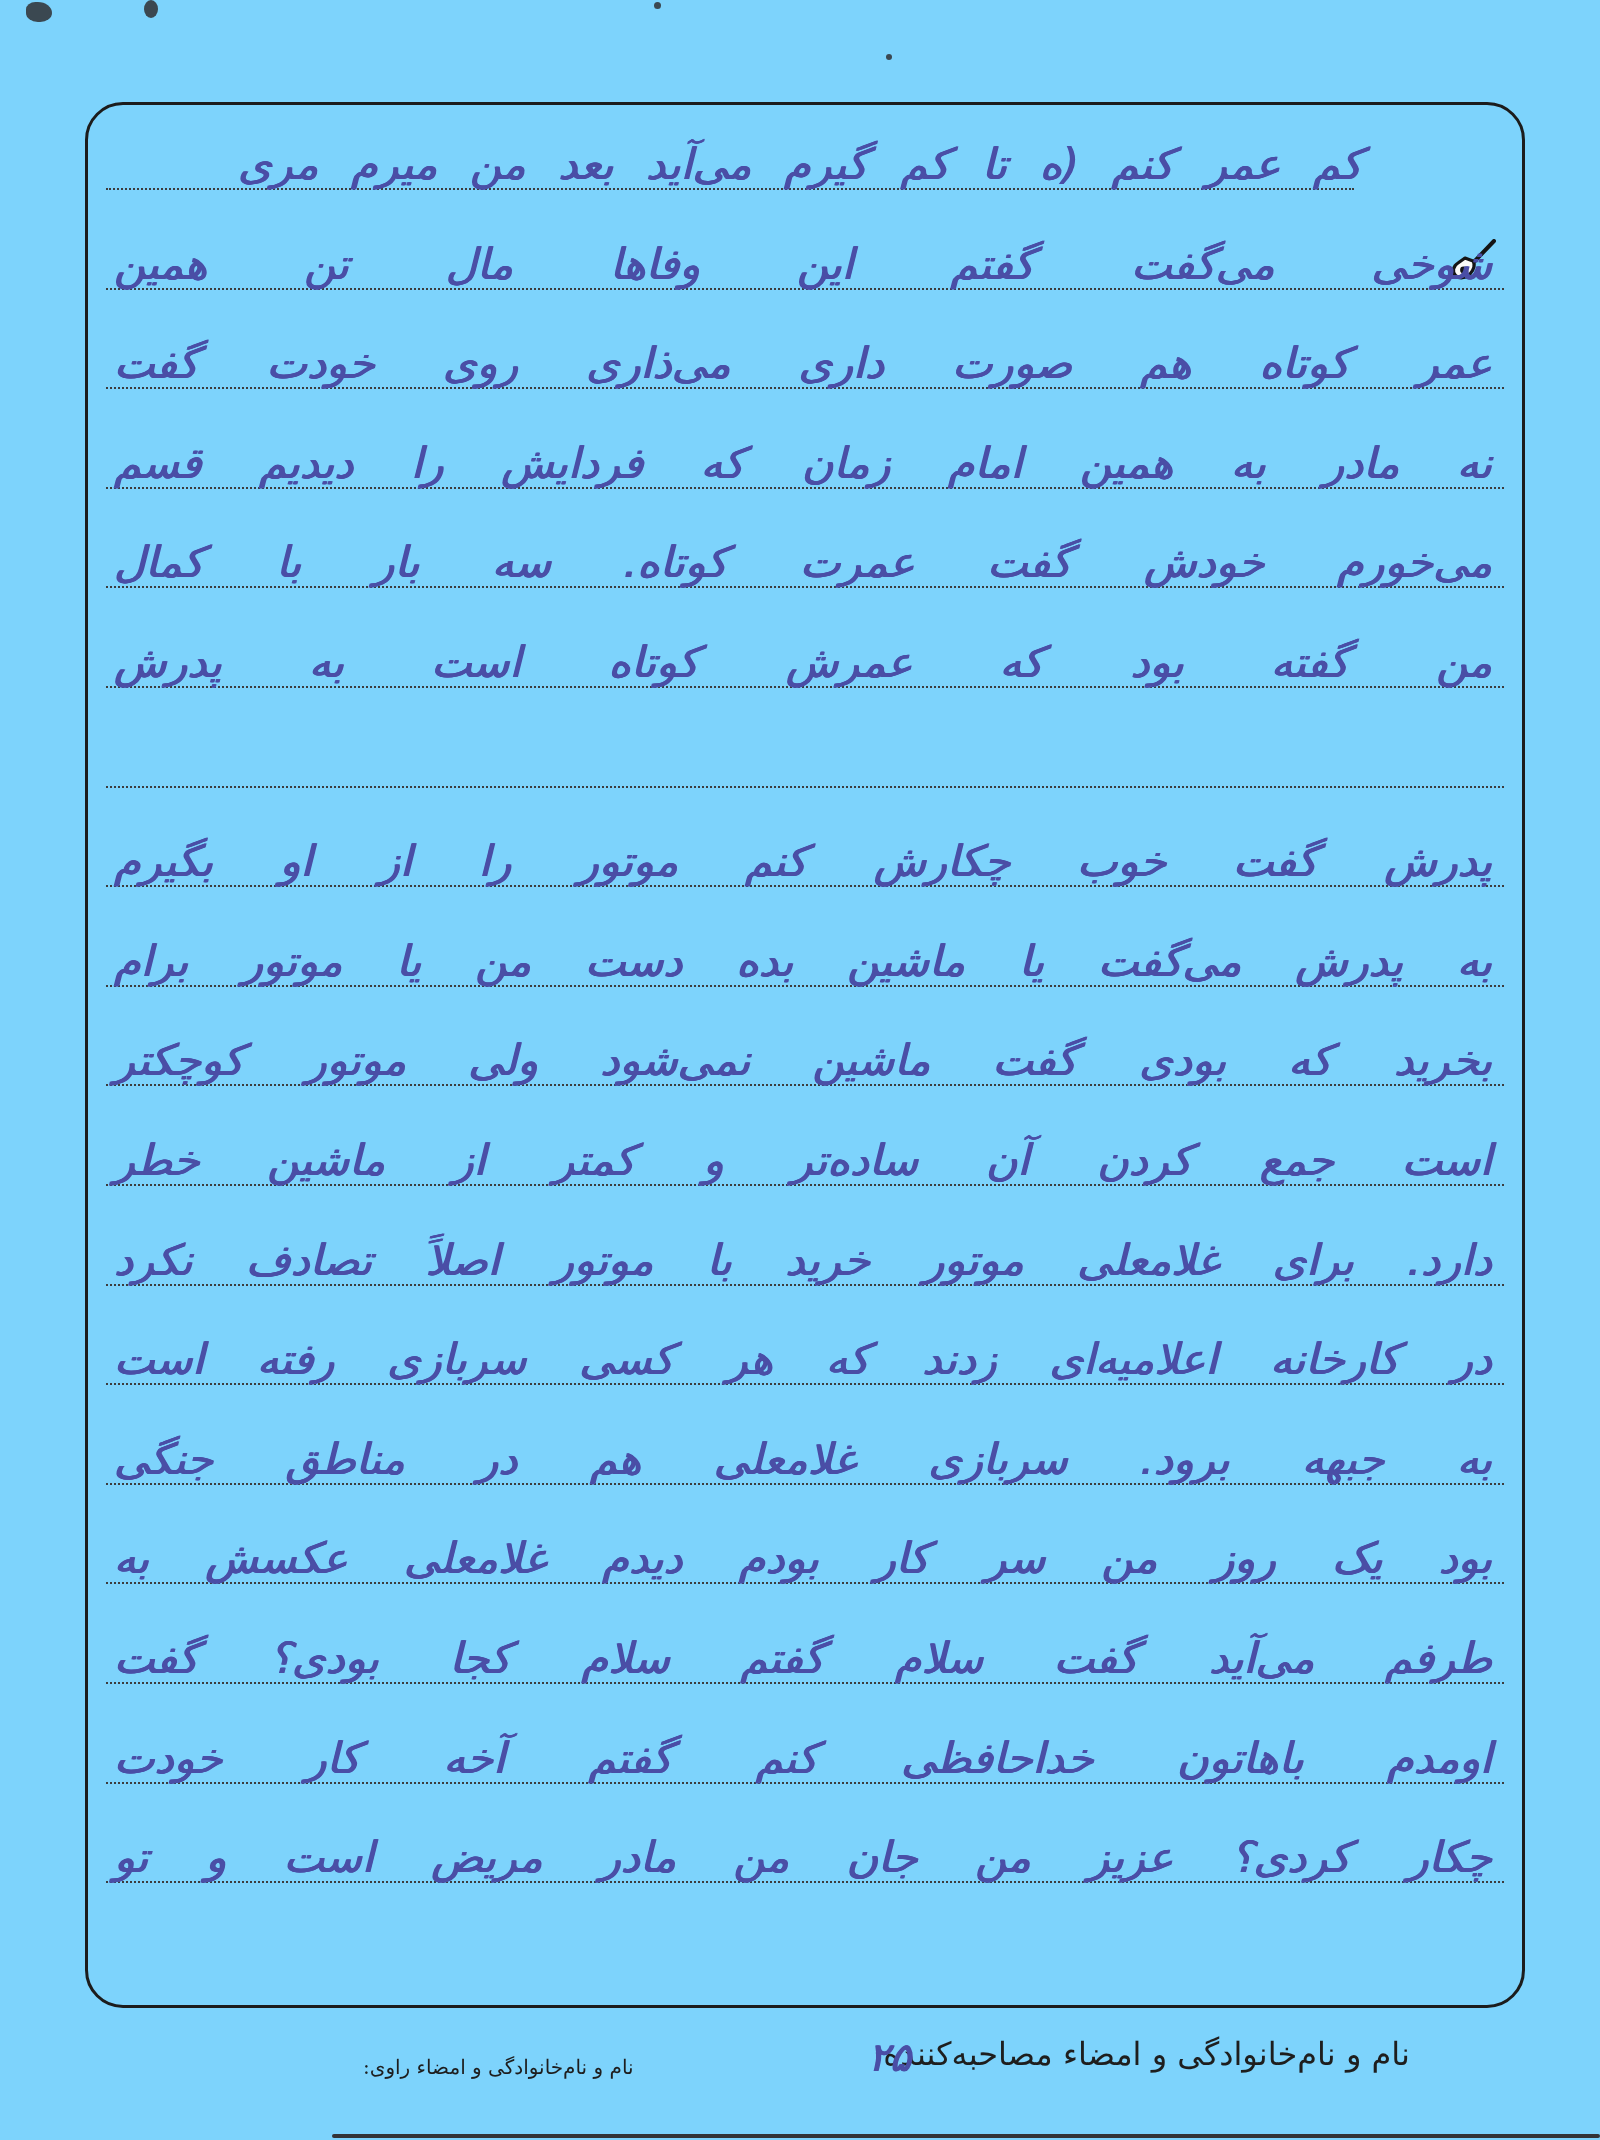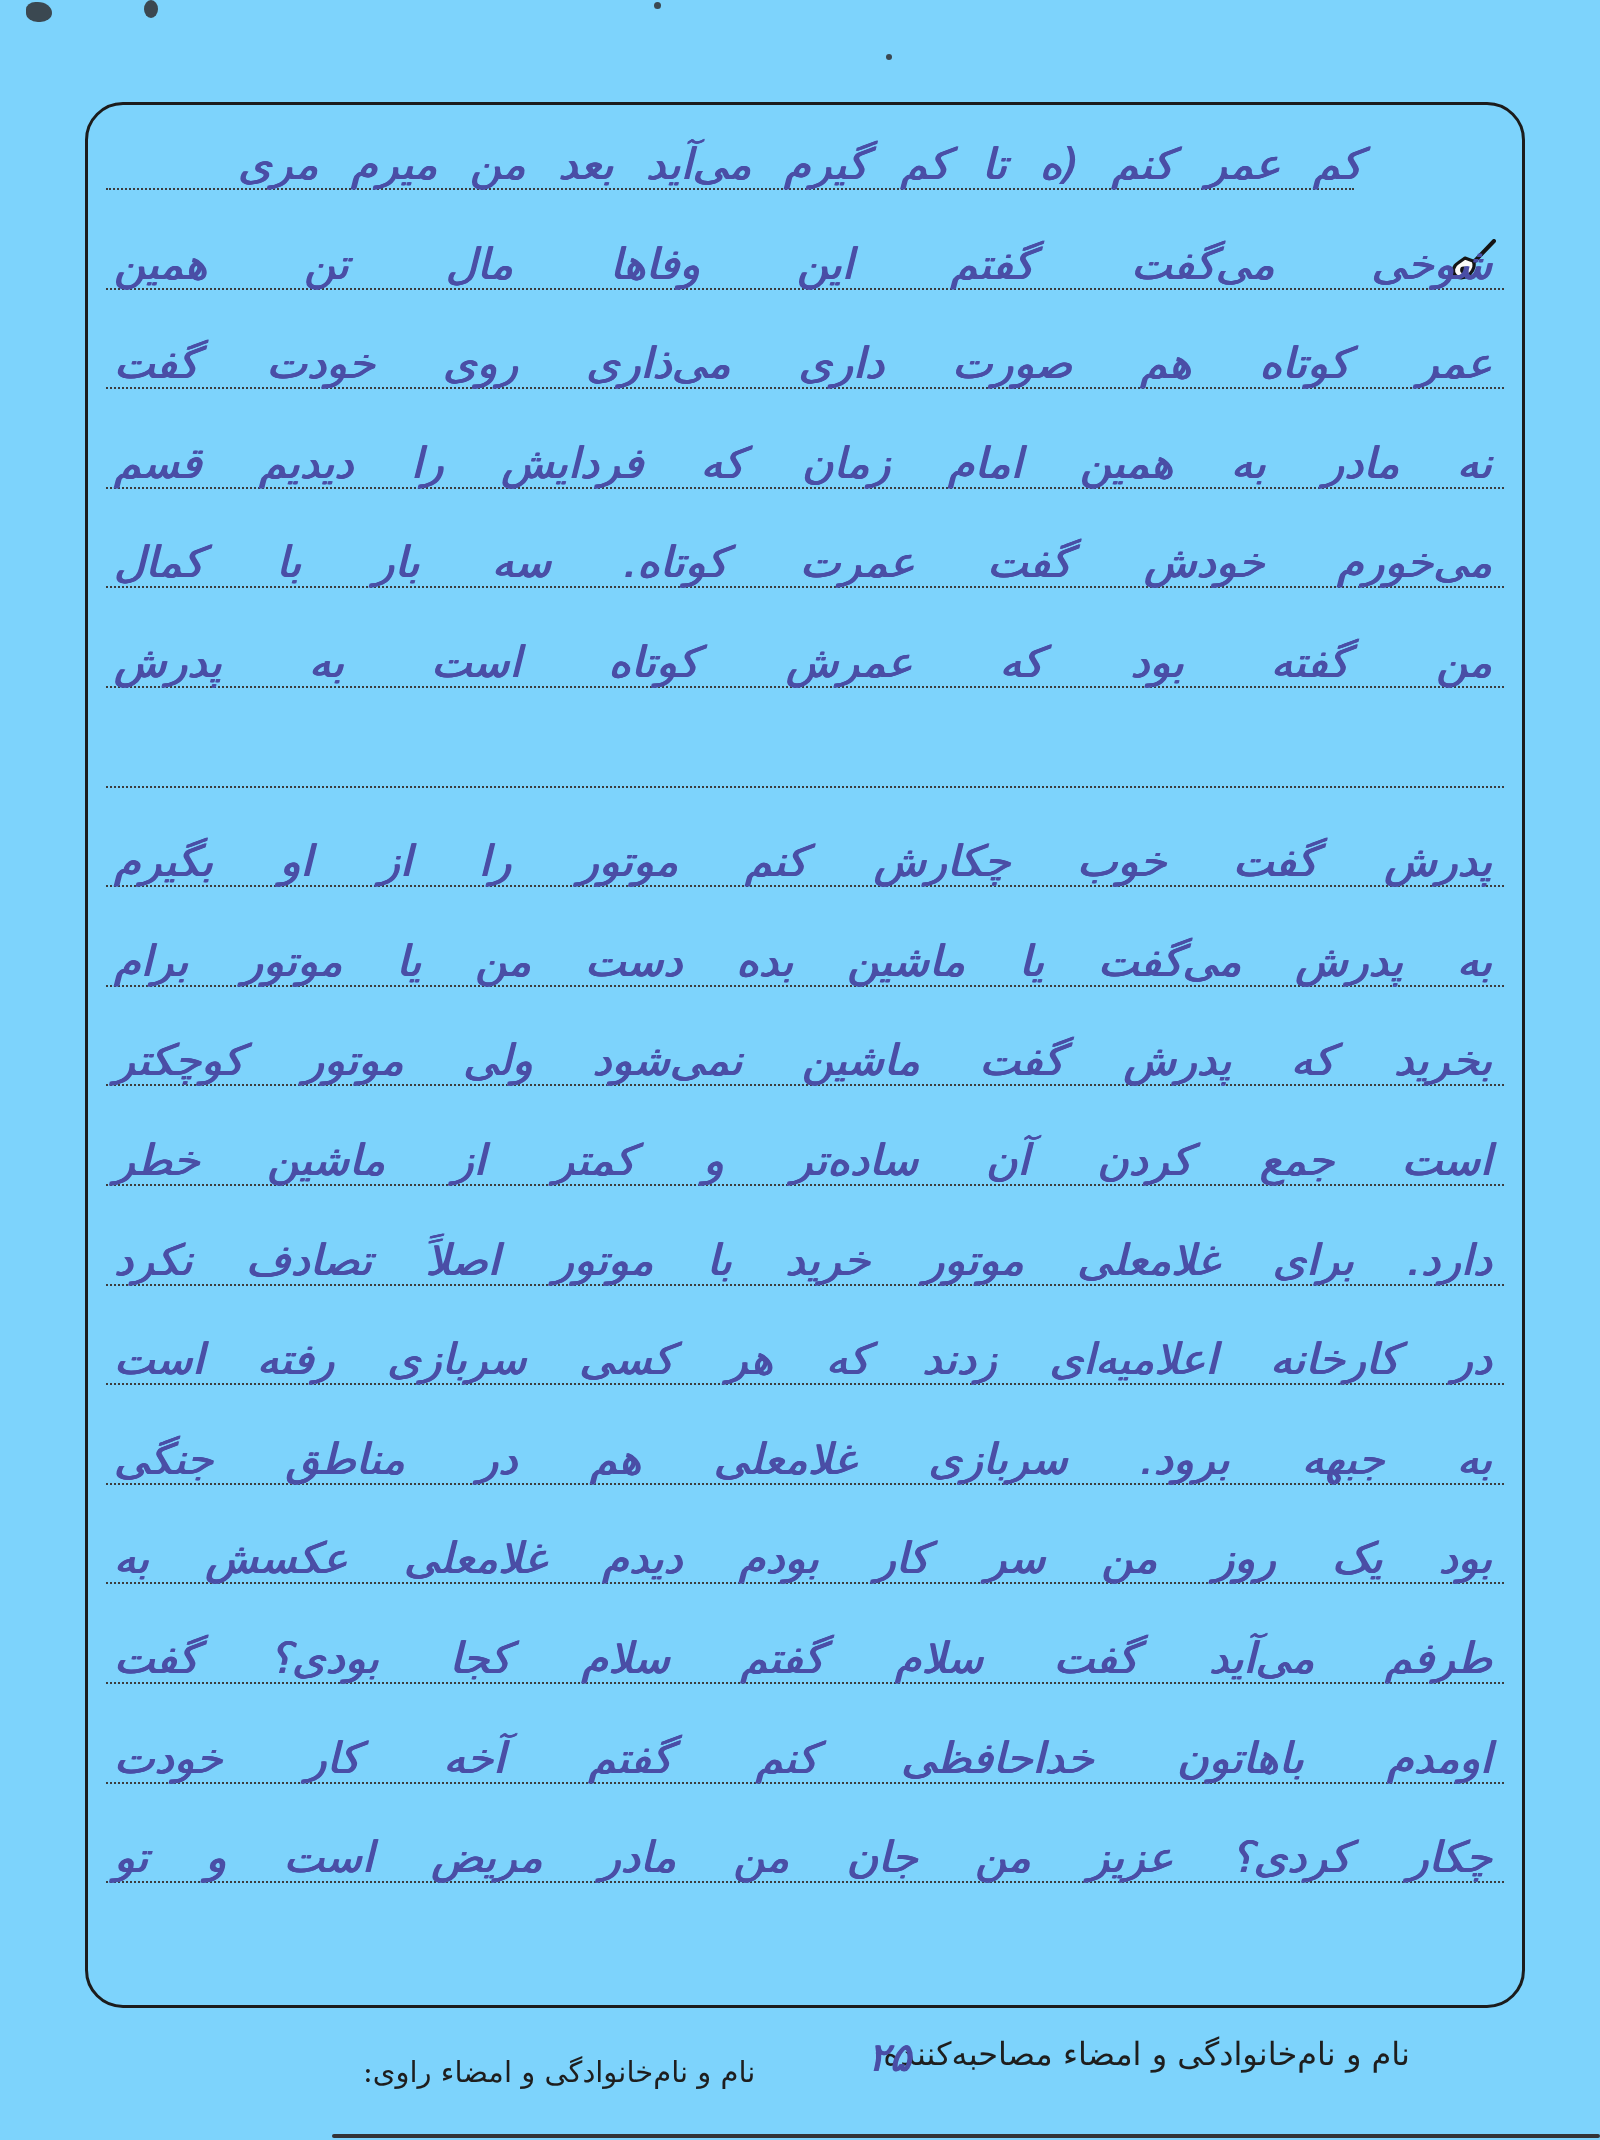--- a/index.html
+++ b/index.html
@@ -43,21 +43,21 @@
   
   .write-icon{position:absolute;left:1360px;top:134px;width:48px;height:46px;}
 
   
   .print-label{
     position:absolute;direction:rtl;color:#1e1e1e;
     font-family:"DejaVu Serif", serif;
     white-space:nowrap;
   }
   .label-interviewer{right:112px;top:1930px;font-size:32px;}
-  .label-narrator{left:275px;top:1950px;font-size:29px;}
+  .label-narrator{left:275px;top:1950px;font-size:20px;}
 
   
   .page-number{
     position:absolute;left:868px;top:2034px;
     color:#4a4ea6;font-size:40px;font-style:italic;
     text-shadow:0.8px 0 0 currentColor,-0.8px 0 0 currentColor;
     direction:rtl;
   }
 
   
@@ -101,21 +101,21 @@
     <div class="rule" style="top:1776px;"></div>
 
     <div class="hw first" style="top:5px;">کم عمر کنم (ه تا کم گیرم می‌آید بعد من میرم مری</div>
     <div class="hw" style="top:105px;">شوخی می‌گفت گفتم این وفاها مال تن همین</div>
     <div class="hw" style="top:204px;">عمر کوتاه هم صورت داری می‌ذاری روی خودت گفت</div>
     <div class="hw" style="top:304px;">نه مادر به همین امام زمان که فردایش را دیدیم قسم</div>
     <div class="hw" style="top:403px;">می‌خورم خودش گفت عمرت کوتاه. سه بار با کمال</div>
     <div class="hw" style="top:503px;">من گفته بود که عمرش کوتاه است به پدرش</div>
     <div class="hw" style="top:702px;">پدرش گفت خوب چکارش کنم موتور را از او بگیرم</div>
     <div class="hw" style="top:802px;">به پدرش می‌گفت یا ماشین بده دست من یا موتور برام</div>
-    <div class="hw" style="top:901px;">بخرید که پدرش گفت ماشین نمی‌شود ولی موتور کوچکتر</div>
+    <div class="hw" style="top:901px;">بخرید که بودی گفت ماشین نمی‌شود ولی موتور کوچکتر</div>
     <div class="hw" style="top:1001px;">است جمع کردن آن ساده‌تر و کمتر از ماشین خطر</div>
     <div class="hw" style="top:1101px;">دارد. برای غلامعلی موتور خرید با موتور اصلاً تصادف نکرد</div>
     <div class="hw" style="top:1200px;">در کارخانه اعلامیه‌ای زدند که هر کسی سربازی رفته است</div>
     <div class="hw" style="top:1300px;">به جبهه برود. سربازی غلامعلی هم در مناطق جنگی</div>
     <div class="hw" style="top:1399px;">بود یک روز من سر کار بودم دیدم غلامعلی عکسش به</div>
     <div class="hw" style="top:1499px;">طرفم می‌آید گفت سلام گفتم سلام کجا بودی؟ گفت</div>
     <div class="hw" style="top:1599px;">اومدم باهاتون خداحافظی کنم گفتم آخه کار خودت</div>
     <div class="hw" style="top:1698px;">چکار کردی؟ عزیز من جان من مادر مریض است و تو</div>
 
     <div class="print-label label-interviewer">نام و نام‌خانوادگی و امضاء مصاحبه‌کننده:</div>

